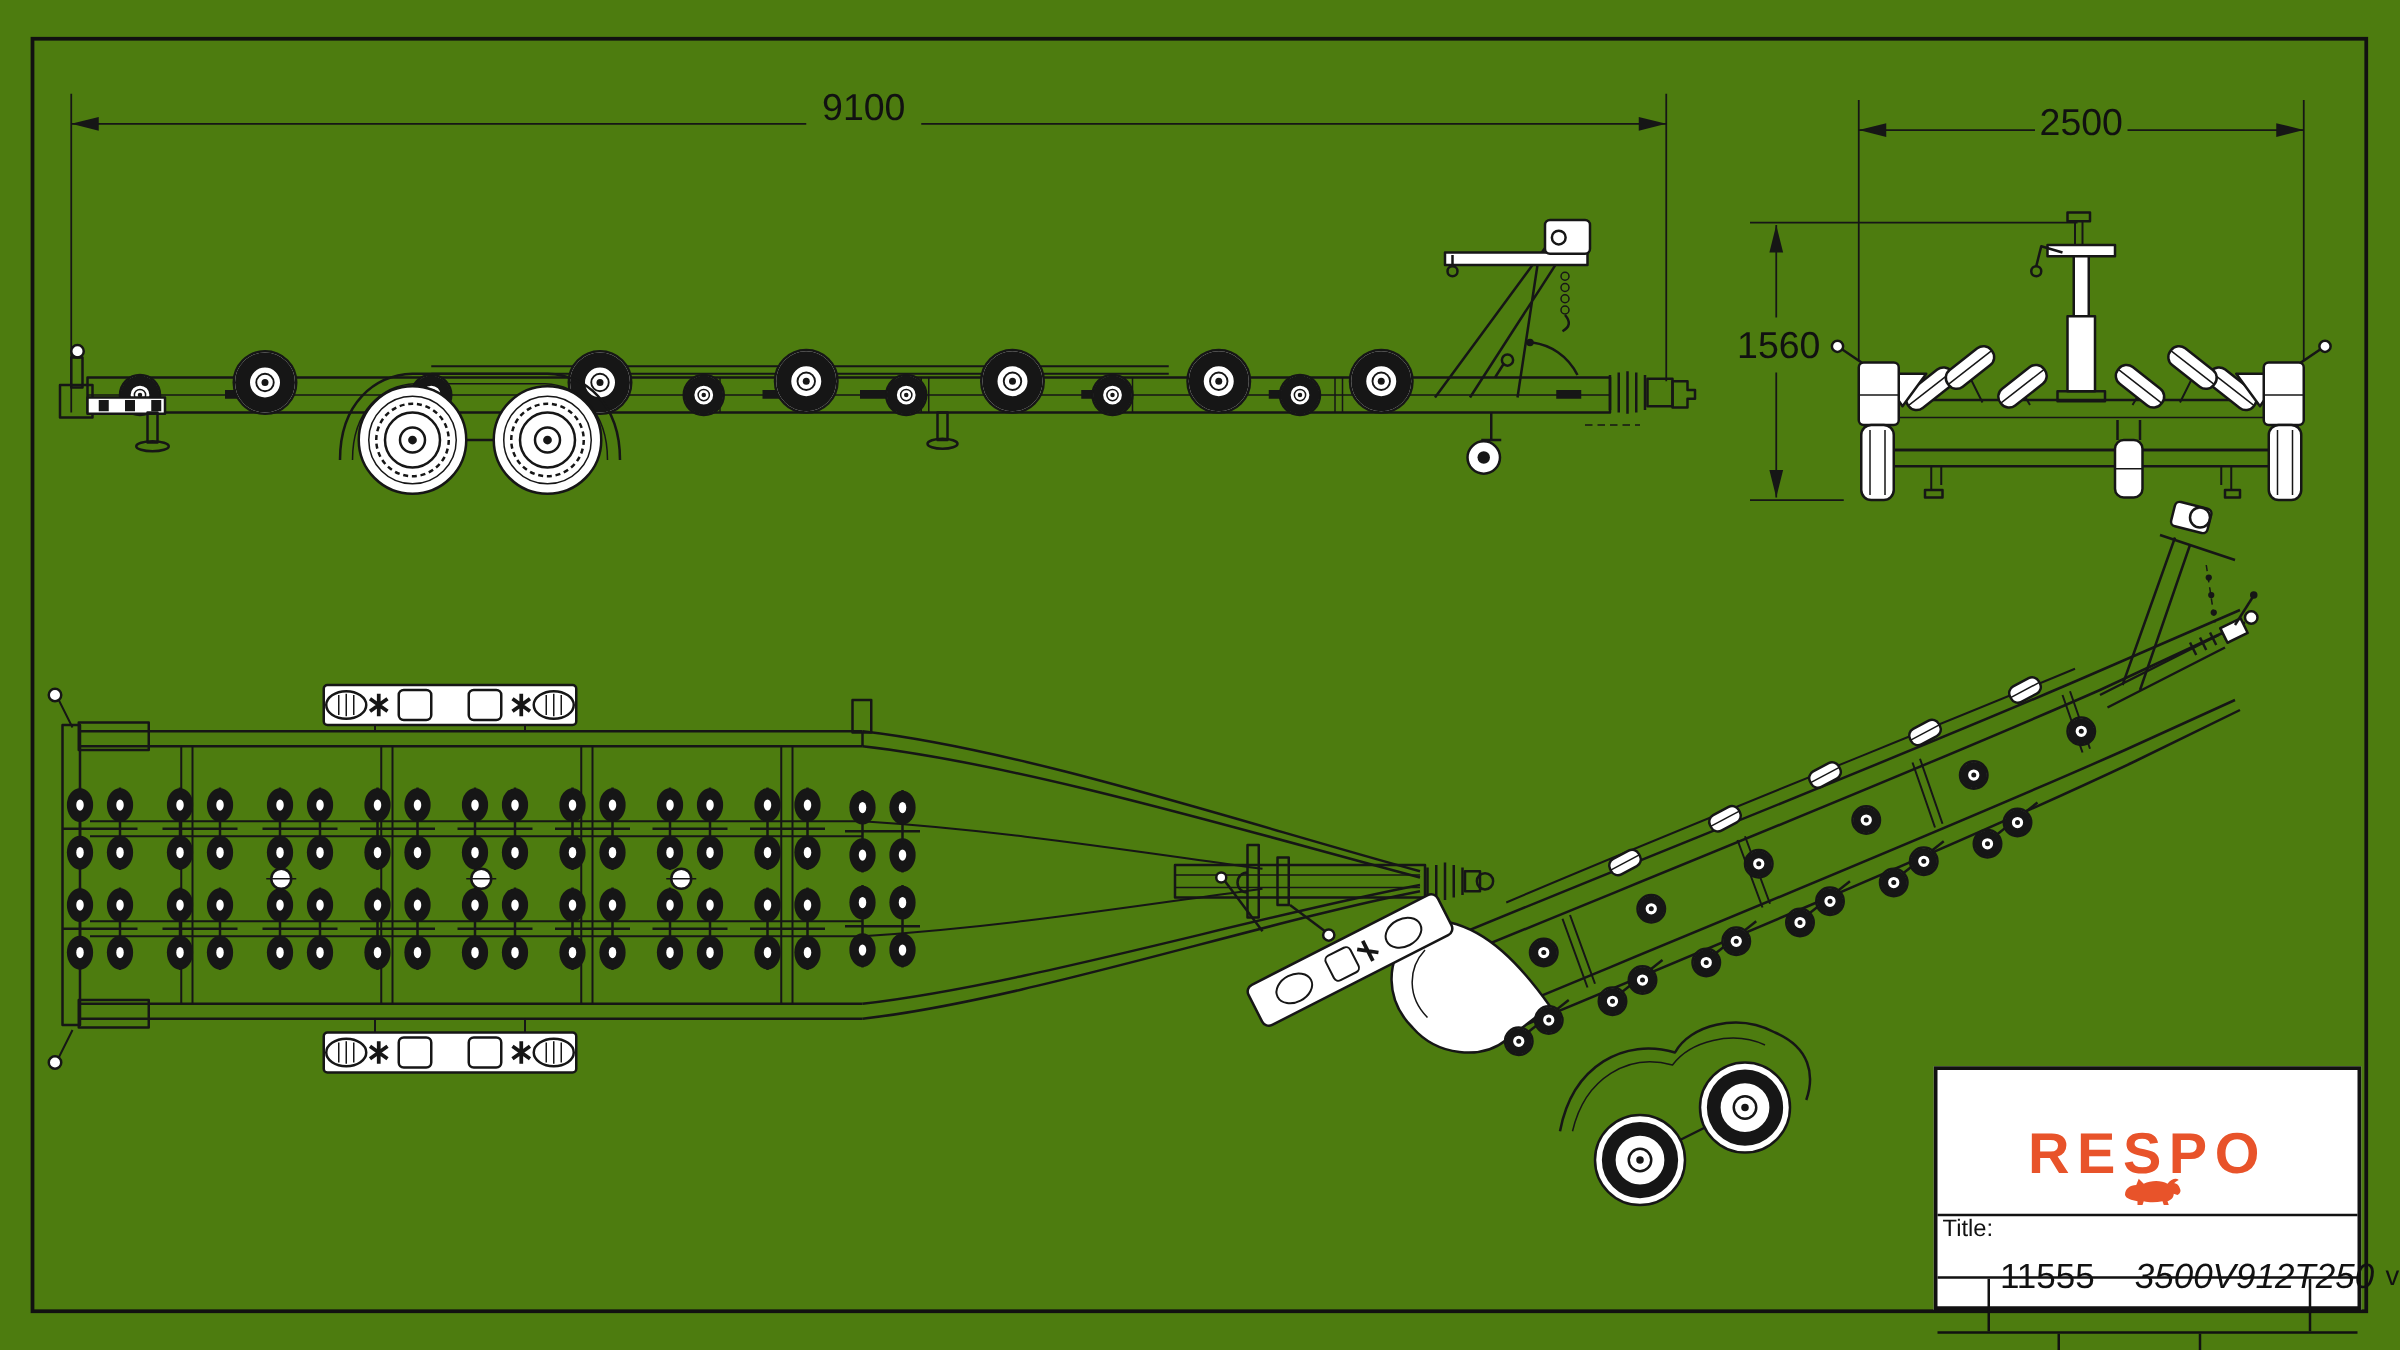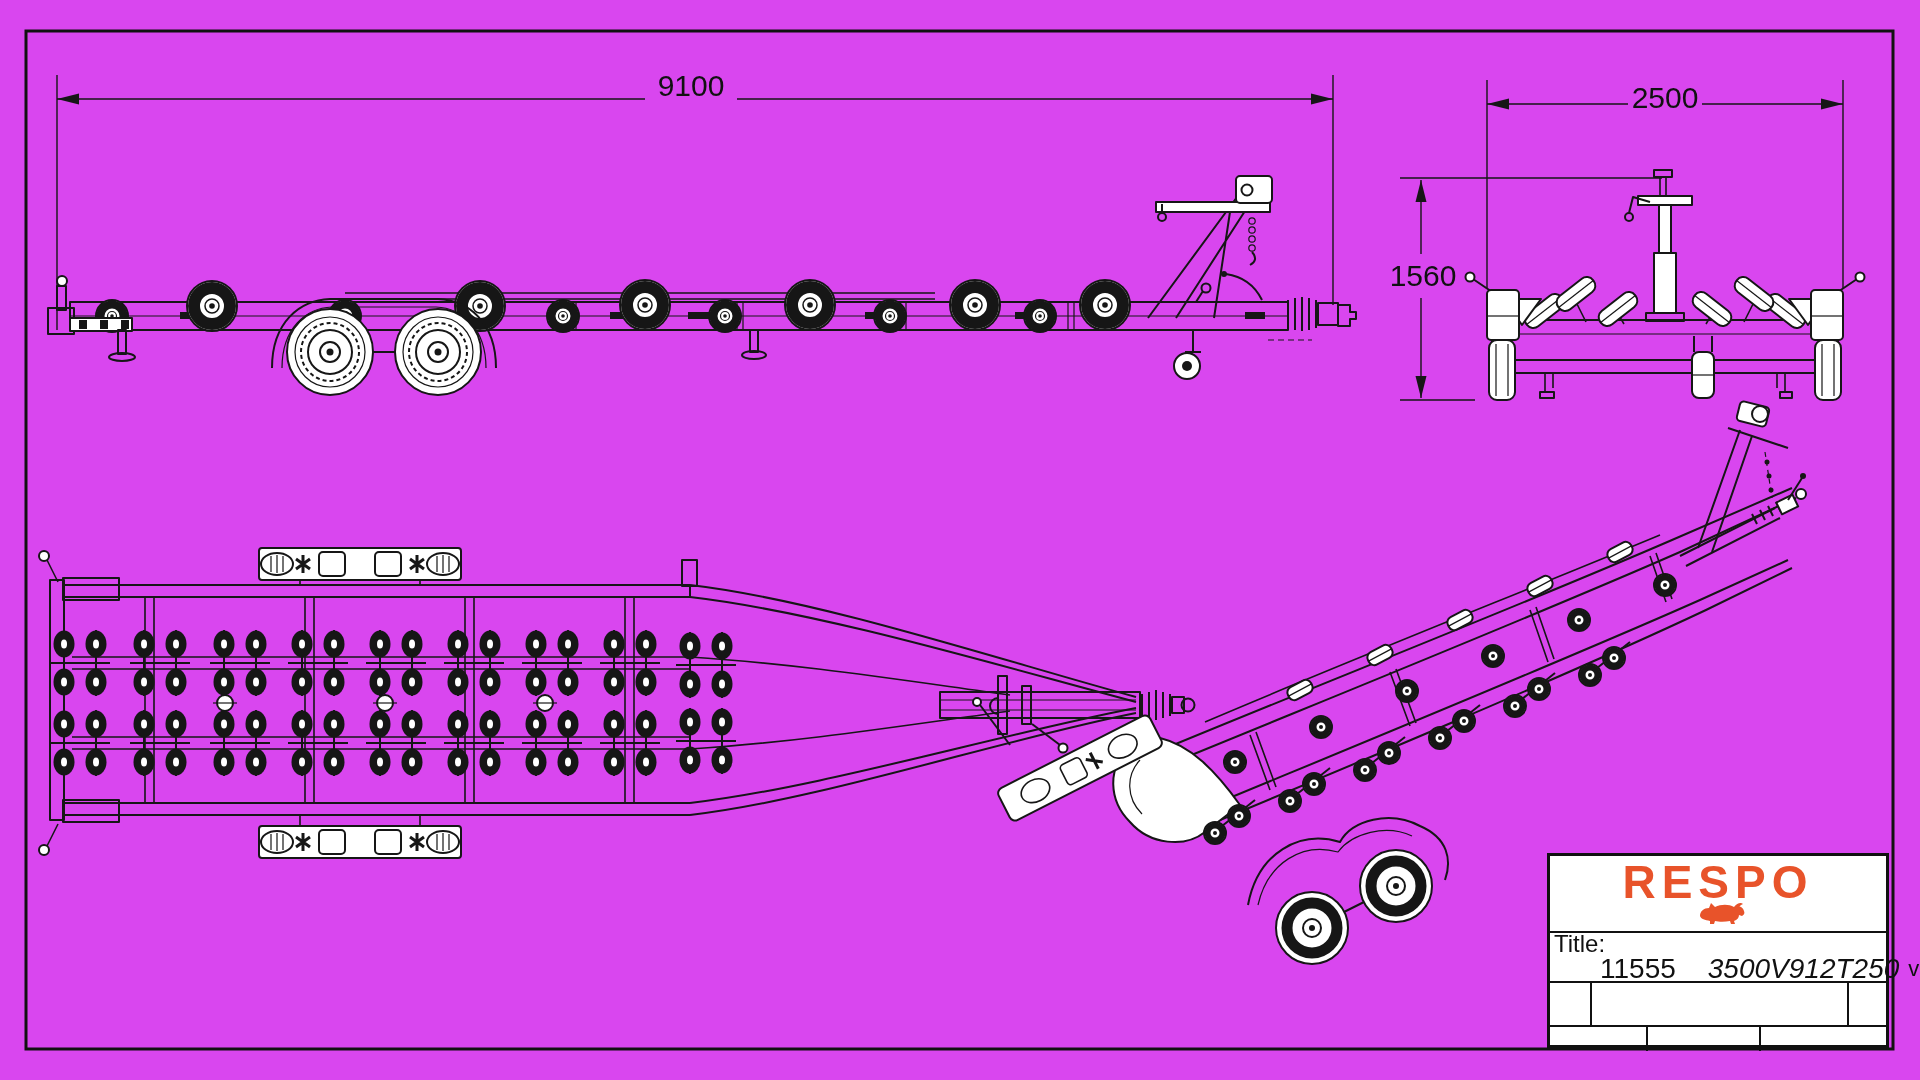--- a/index.html
+++ b/index.html
@@ -1,17 +1,17 @@
 <!DOCTYPE html>
 <html><head>
 <meta charset="utf-8">
 <style>
   html,body { margin:0; padding:0; background:#e9e9e9; }
   .sheet {
-    position:relative; width:1920px; height:1080px; background:#d946ef;
+    position:relative; width:1920px; height:1080px; background:#4d7c0f;
     font-family:"Liberation Sans", sans-serif; overflow:hidden;
   }
   svg.drawing { position:absolute; left:0; top:0; }
 
   
   .d   { stroke:#161616; fill:none; stroke-width:2; stroke-linejoin:round; }
   .thin{ stroke-width:1.2; }
   .mid { stroke-width:1.6; }
   .w   { fill:#ffffff; }
   .k   { fill:#161616; stroke:none; }
@@ -20,27 +20,27 @@
   text.dim {
     font-family:"Liberation Sans", sans-serif; font-size:30px; fill:#111;
     text-anchor:middle;
   }
 
   
   .titleblock {
     position:absolute; left:1547px; top:853px; width:342px; height:195px;
     border:3px solid #111; box-sizing:border-box; background:#fff;
   }
-  .tb-logo { height:75px; box-sizing:border-box; display:flex; align-items:center; justify-content:center; }
+  .tb-logo { height:75px; box-sizing:border-box; display:flex; align-items:center; justify-content:center;margin-top:40px; }
   .brandtext {
     font-family:"Liberation Sans", sans-serif; font-size:46px; font-weight:bold;
     letter-spacing:6px; text-anchor:middle;
   }
   .tb-title { height:50px; box-sizing:border-box; border-top:2.5px solid #111; }
-  .tb-title-label { font-size:24px; color:#111; margin:1px 0 0 4px; line-height:19px; }
+  .tb-title-label { font-size:19px; color:#111; margin:1px 0 12px 4px; line-height:19px; }
   .tb-title-value { display:flex; align-items:center; margin-left:50px; margin-top:0px; color:#111; }
   .tb-title-value .num { font-size:28px; }
   .tb-title-value .mod { font-size:28px; margin-left:32px;font-style:italic; }
   .tb-title-value .suf { font-size:22px; margin-left:9px; }
   .tb-row3 { height:44px; box-sizing:border-box; border-top:2.5px solid #111; display:flex; }
   .tb-row3 .c1 { width:40px; border-right:2px solid #111; }
   .tb-row3 .c2 { flex:1; border-right:2px solid #111; }
   .tb-row3 .c3 { width:37px; }
   .tb-row4 { height:26px; box-sizing:border-box; border-top:2.5px solid #111; display:flex; }
   .tb-row4 .c1 { width:96px; border-right:2px solid #111; }

